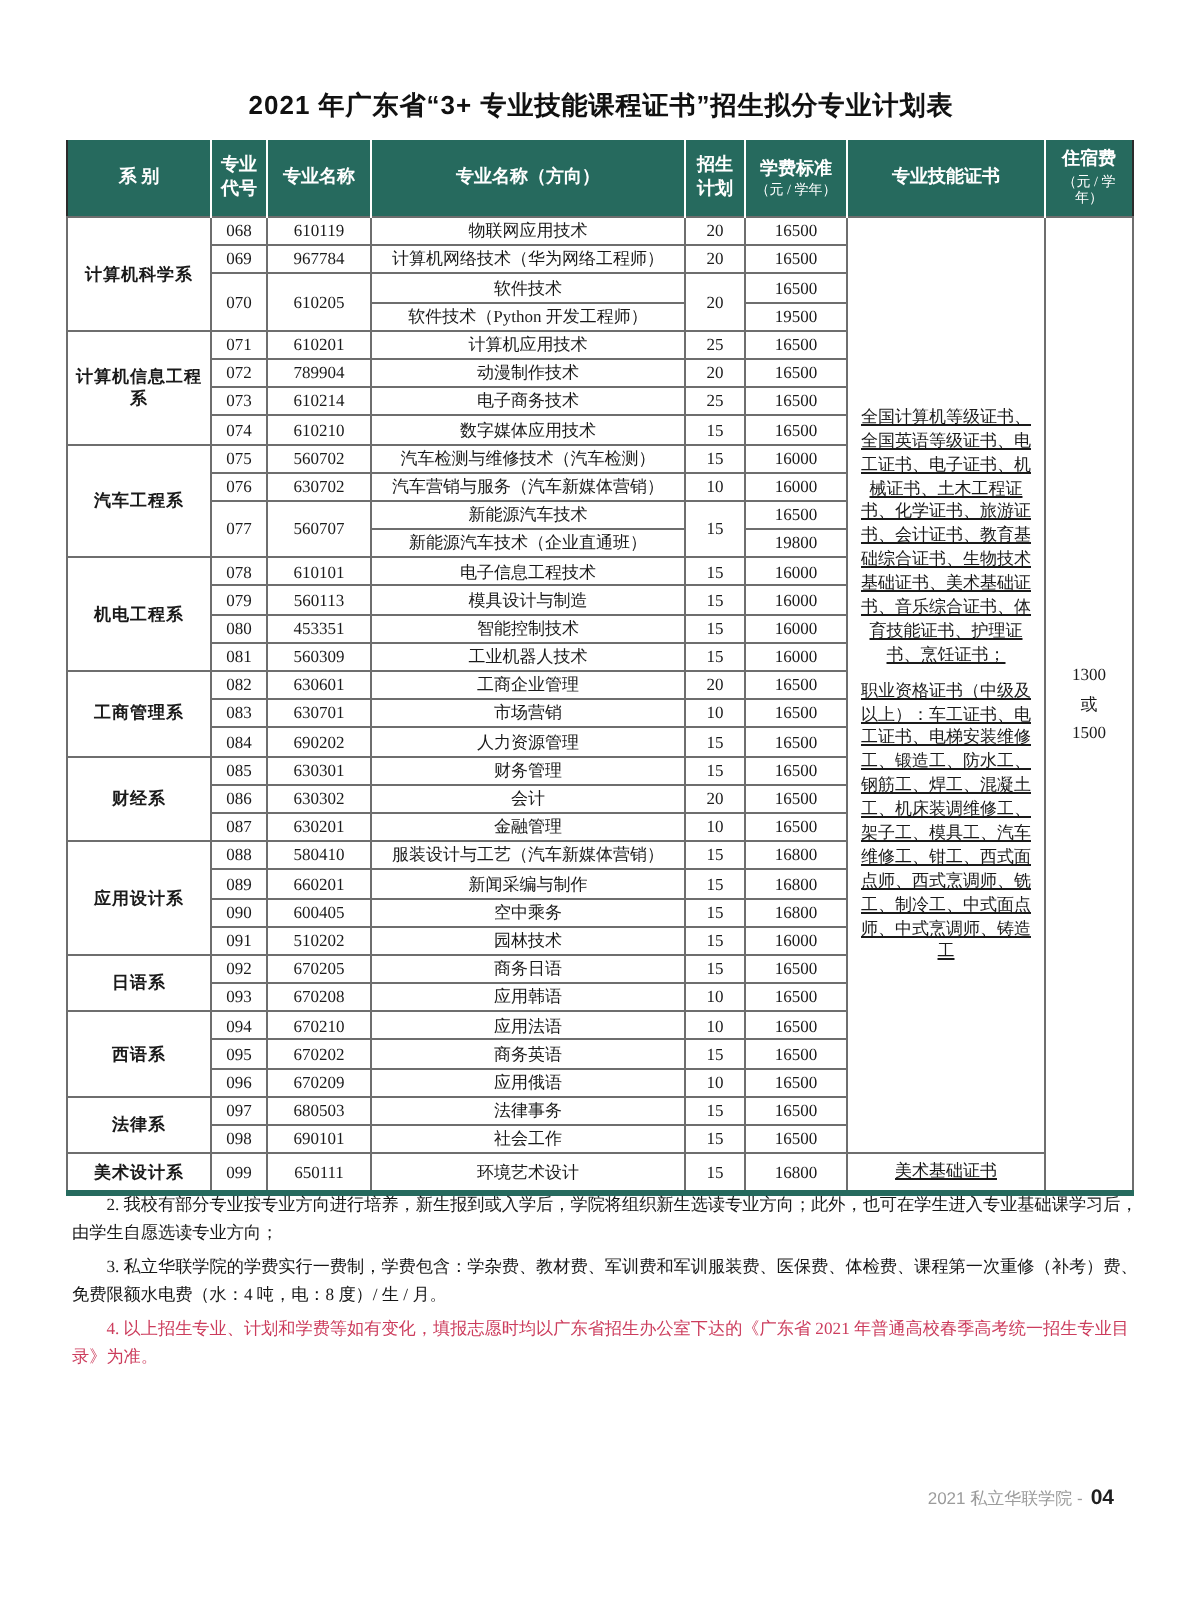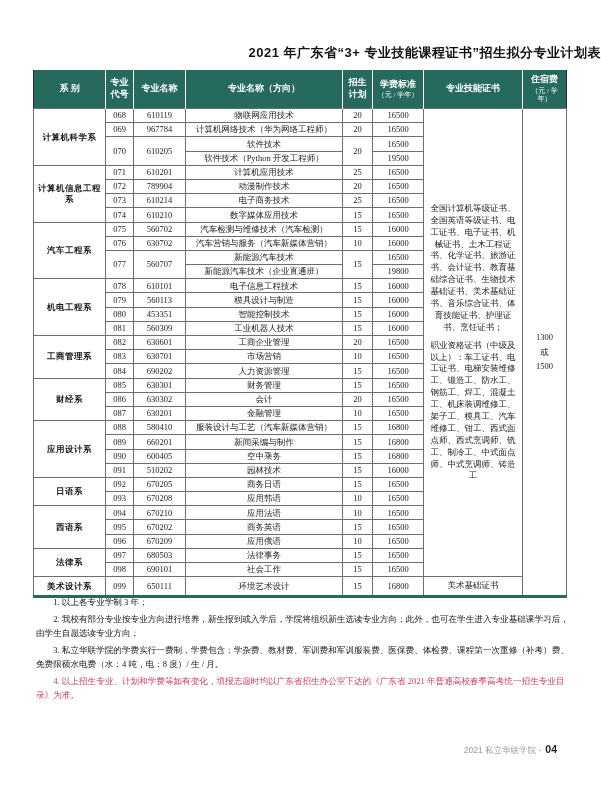--- a/index.html
+++ b/index.html
@@ -15,21 +15,21 @@
     background:#ffffff;
     font-family:"Liberation Serif","DejaVu Serif",serif;
     color:var(--ink);
     position:relative;
     overflow:hidden;
   }
   .page{position:absolute;inset:0;background:#fff;}
 
   .title{
     position:absolute;top:44px;left:0;right:0;
-    text-align:right;
+    text-align:center;
     font-family:"Liberation Sans","DejaVu Sans",sans-serif;
     font-weight:bold;font-size:13px;color:#111;
     letter-spacing:0.5px;
   }
 
   table.plan{
     position:absolute;left:33px;top:70px;
     width:533px;
     border-collapse:collapse;table-layout:fixed;
     border-left:1px solid var(--grid-strong);
@@ -52,21 +52,21 @@
   tbody td{
     border:1px solid var(--grid);
     font-size:8.5px;line-height:1.25;
     text-align:center;vertical-align:middle;
     padding:0 2px;color:var(--ink);
     overflow:hidden;
   }
   tbody tr{height:14.2px;}
   tbody tr.section-start td{border-top:1.6px solid var(--grid-strong);}
   td.dept{font-weight:bold;letter-spacing:0.5px;margin-top:28px;}
-  td.cert{font-size:8.5px;padding:3px 3px;}
+  td.cert{font-size:8.5px;padding:3px 3px;text-decoration:underline;}
   td.cert .cert-p{margin:0 0 6px 0;line-height:1.4;}
   td.cert .cert-p:last-child{margin-bottom:0;}
   td.accom{white-space:pre-line;font-size:8.5px;line-height:1.7;}
 
   .notes{
     position:absolute;left:36px;right:30px;top:595px;
     font-size:8.6px;line-height:14px;color:#161616;
   }
   .notes .notes-label{font-weight:bold;font-size:9.2px;margin-bottom:4px;}
   .notes p{margin:0 0 3px 0;text-indent:2em;}
@@ -388,21 +388,20 @@
           <td>15</td>
           <td>16800</td>
           <td class="cert">
             <div class="cert-p">美术基础证书</div>
           </td>
         </tr>
       </tbody>
   </table>
 
   <div class="notes">
-    <p class="note">1. 以上各专业学制 3 年；</p>
     <p class="note">2. 我校有部分专业按专业方向进行培养，新生报到或入学后，学院将组织新生选读专业方向；此外，也可在学生进入专业基础课学习后，由学生自愿选读专业方向；</p>
     <p class="note">3. 私立华联学院的学费实行一费制，学费包含：学杂费、教材费、军训费和军训服装费、医保费、体检费、课程第一次重修（补考）费、免费限额水电费（水：4 吨，电：8 度）/ 生 / 月。</p>
     <p class="note red">4. 以上招生专业、计划和学费等如有变化，填报志愿时均以广东省招生办公室下达的《广东省 2021 年普通高校春季高考统一招生专业目录》为准。</p>
   </div>
 
   <div class="footer">
     <span>2021 私立华联学院 -</span><span class="pagenum">04</span>
   </div>
 
 </div>

